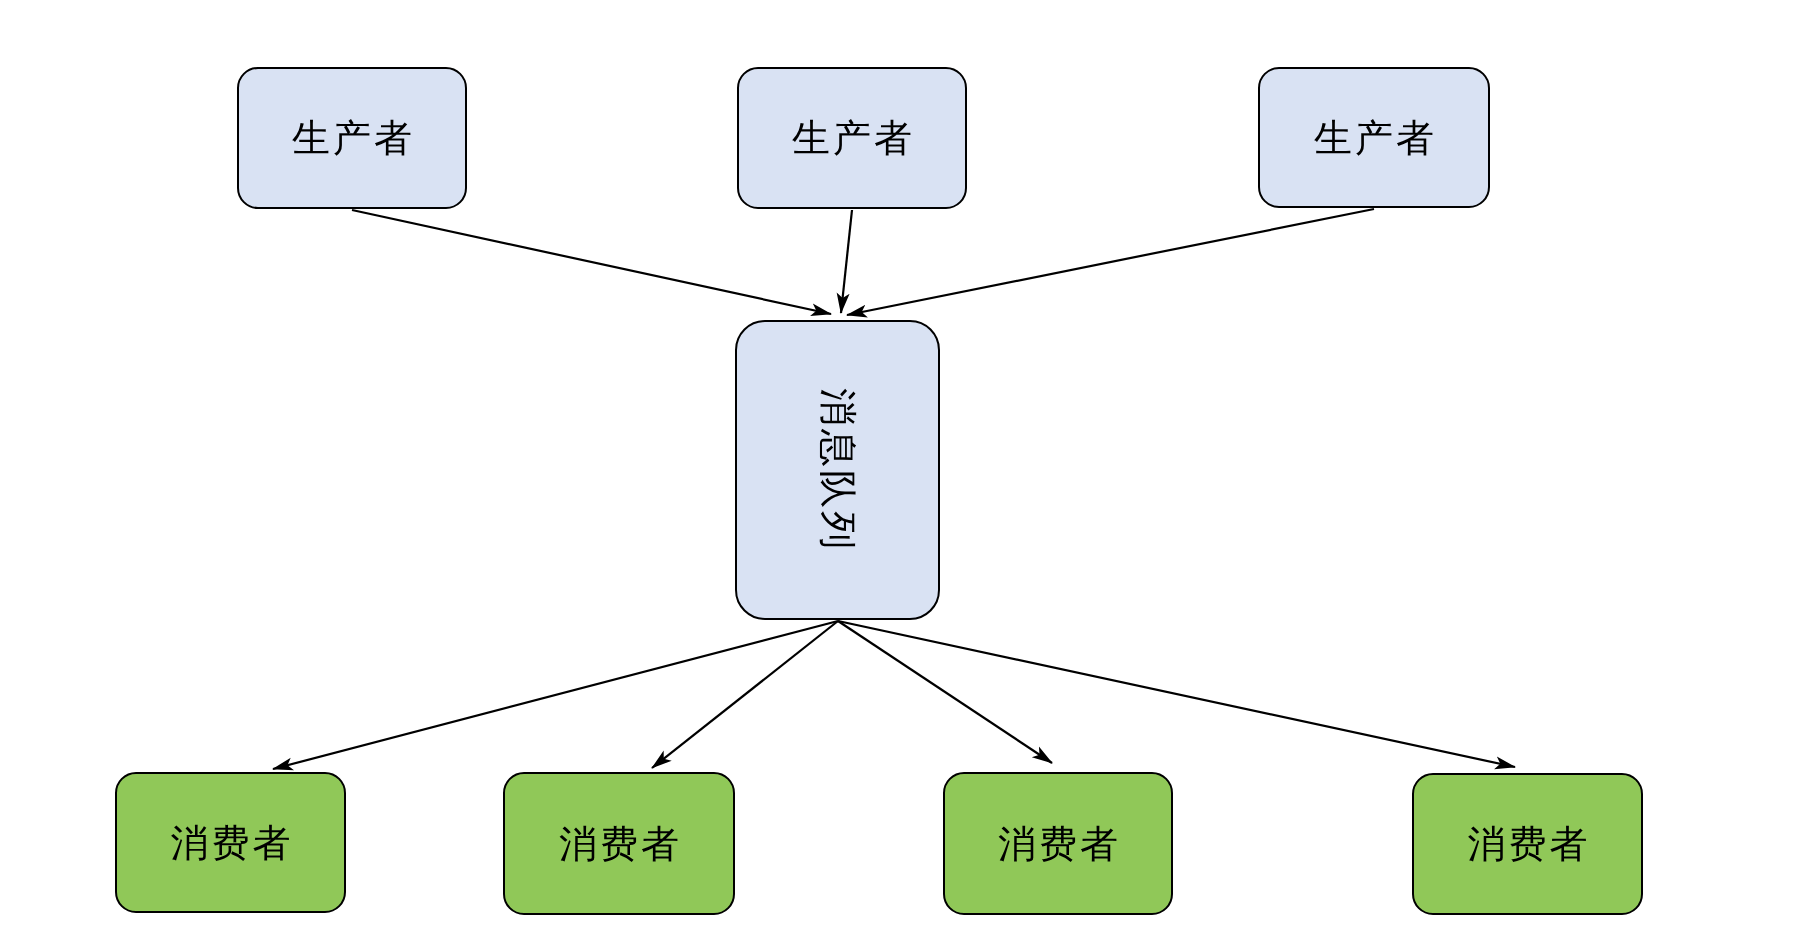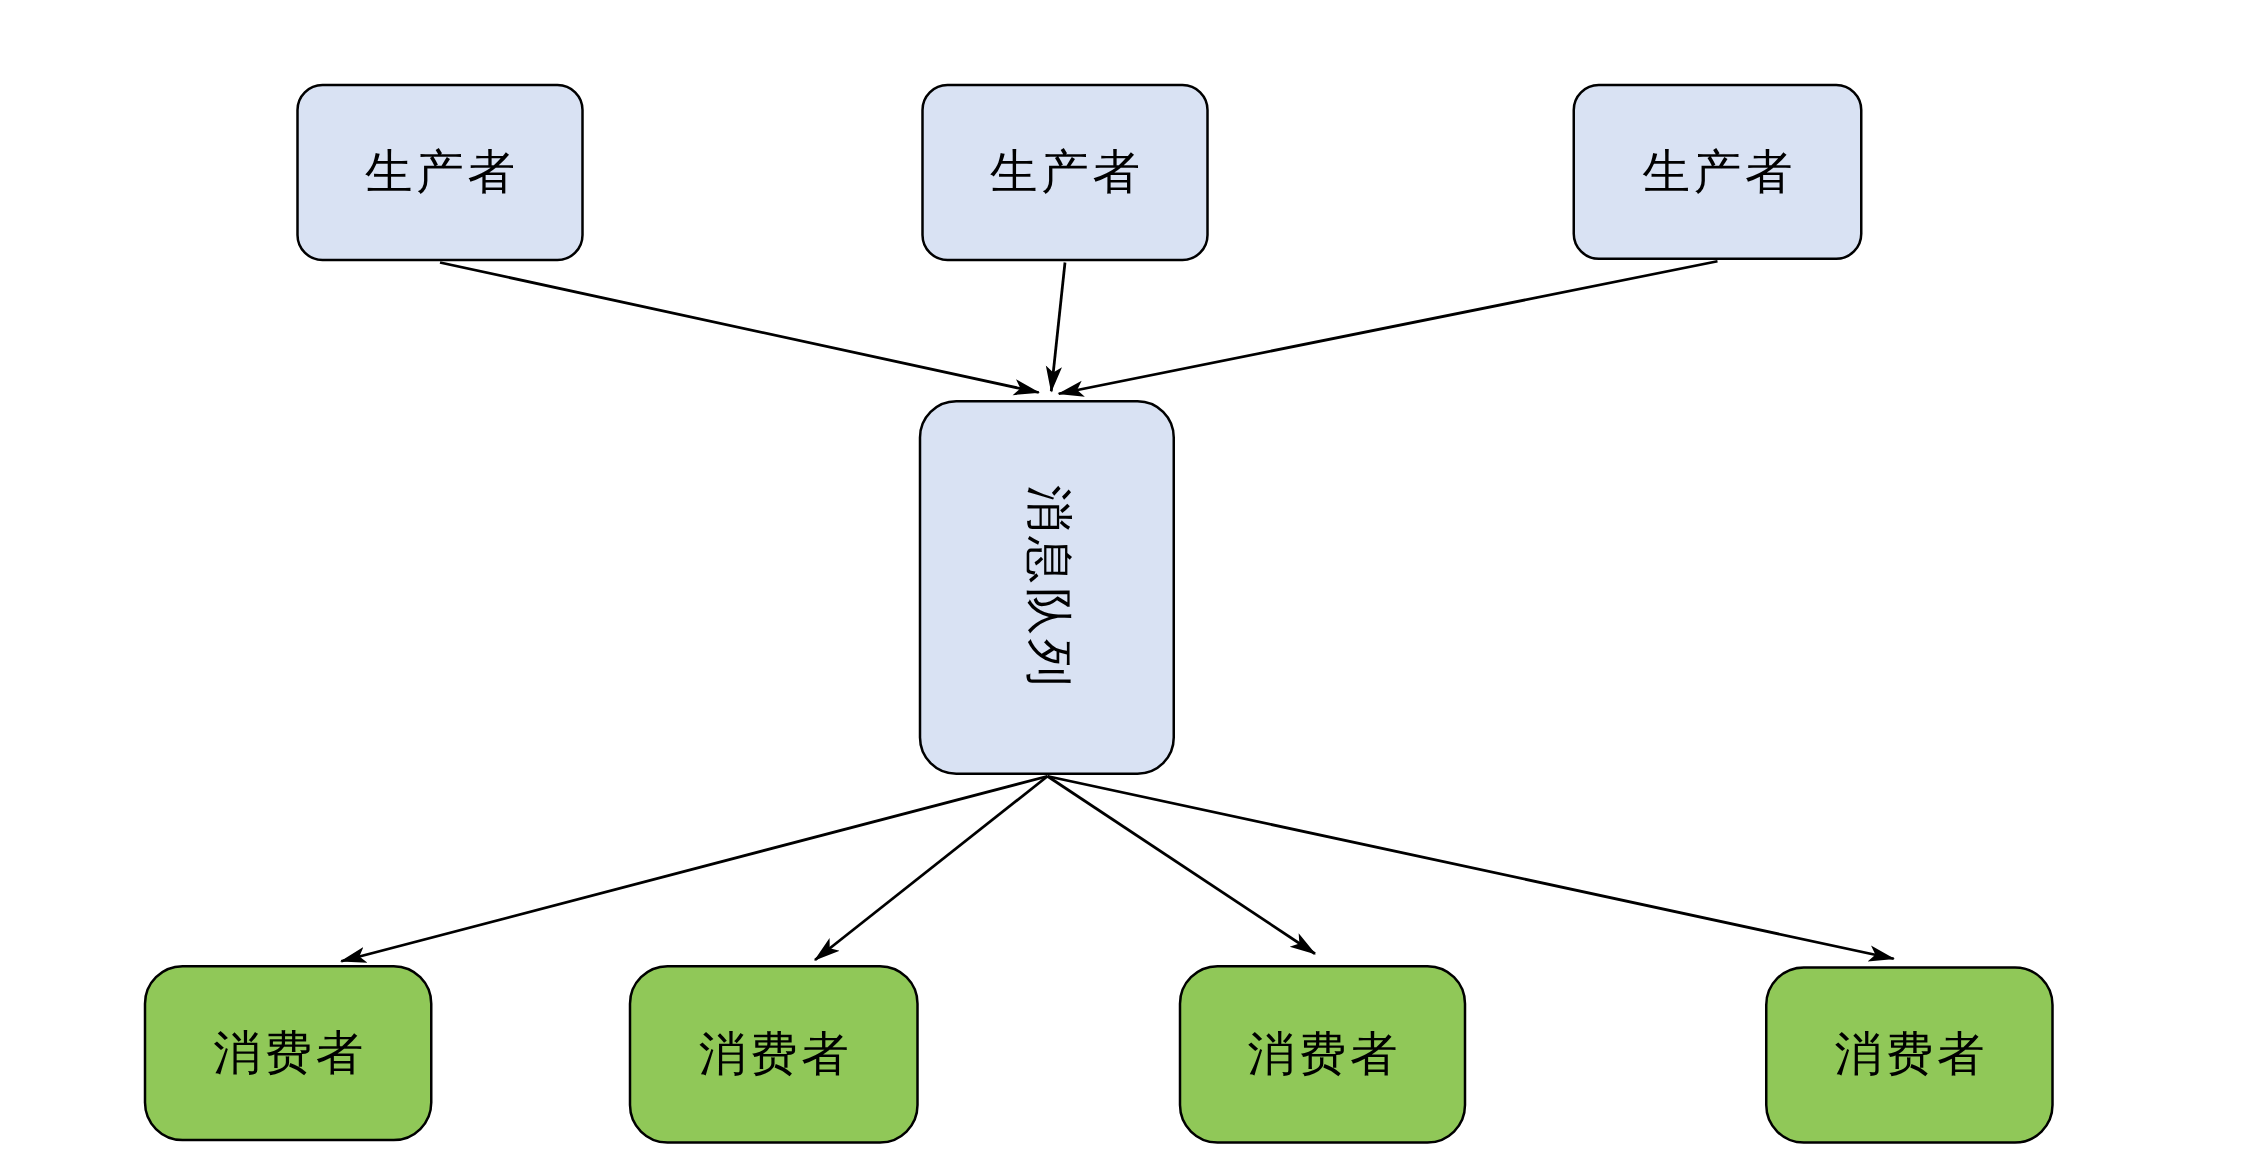--- a/index.html
+++ b/index.html
@@ -50,21 +50,21 @@
   }
   .queue {
     background: var(--queue_fill, #d9e2f3);
     border-radius: 30px;
   }
   .queue span {
     transform: rotate(90deg);
   }
   .consumer {
     background: var(--consumer_fill, #90c858);
-    border-radius: 31px;
+    border-radius: 21px;
     align-items: center;
   }
   
   .p1 { left: 237px;  top: 55px;  width: 230px; height: 142px; }
   .p2 { left: 737px;  top: 55px;  width: 230px; height: 142px; }
   .p3 { left: 1258px; top: 55px;  width: 232px; height: 141px; }
   .q  { left: 735px;  top: 308px; width: 205px; height: 300px; }
   .c1 { left: 115px;  top: 760px; width: 231px; height: 141px; }
   .c2 { left: 503px;  top: 760px; width: 232px; height: 143px; }
   .c3 { left: 943px;  top: 760px; width: 230px; height: 143px; }

